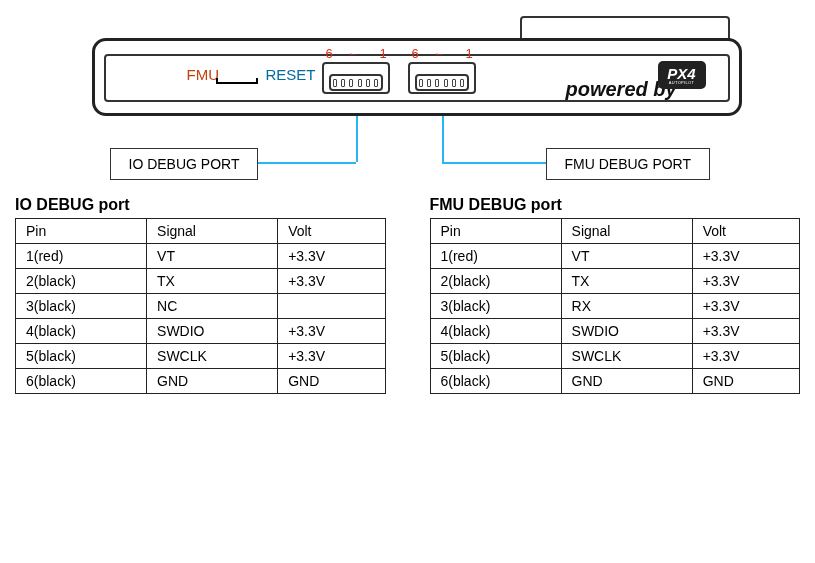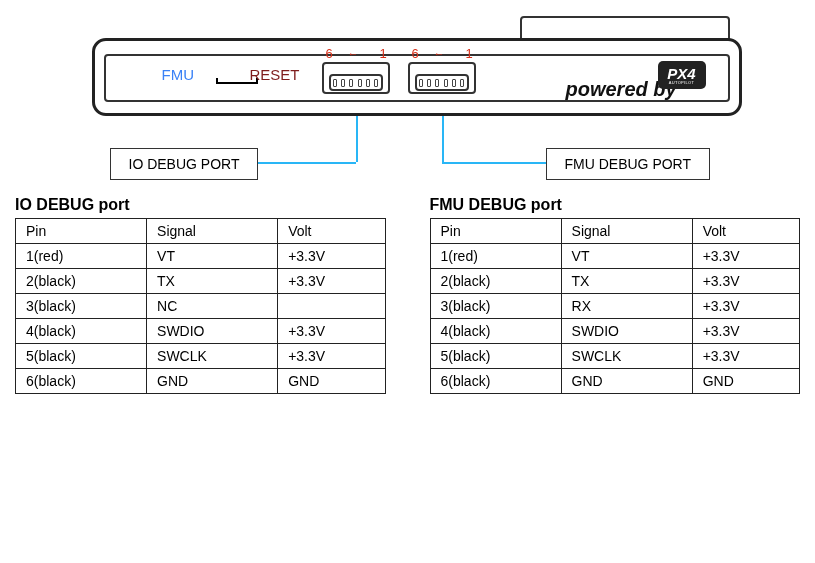--- a/index.html
+++ b/index.html
@@ -46,31 +46,31 @@
       width: 626px;
       height: 48px;
       border: 2px solid #333;
       border-radius: 4px;
       background: #fff;
       z-index: 2;
     }
     .fmu-text {
       position: absolute;
       top: 56px;
-      left: 144px;
+      left: 169px;
       font-size: 15px;
-      color: #3b82f6;
+      color: #c2410c;
       z-index: 3;
     }
     .reset-text {
       position: absolute;
       top: 56px;
-      left: 232px;
+      left: 248px;
       font-size: 15px;
-      color: #7f1d1d;
+      color: #0369a1;
       z-index: 3;
     }
     .reset-line {
       position: absolute;
       top: 68px;
       left: 198px;
       width: 42px;
       height: 6px;
       border-left: 2px solid #000;
       border-right: 2px solid #000;

